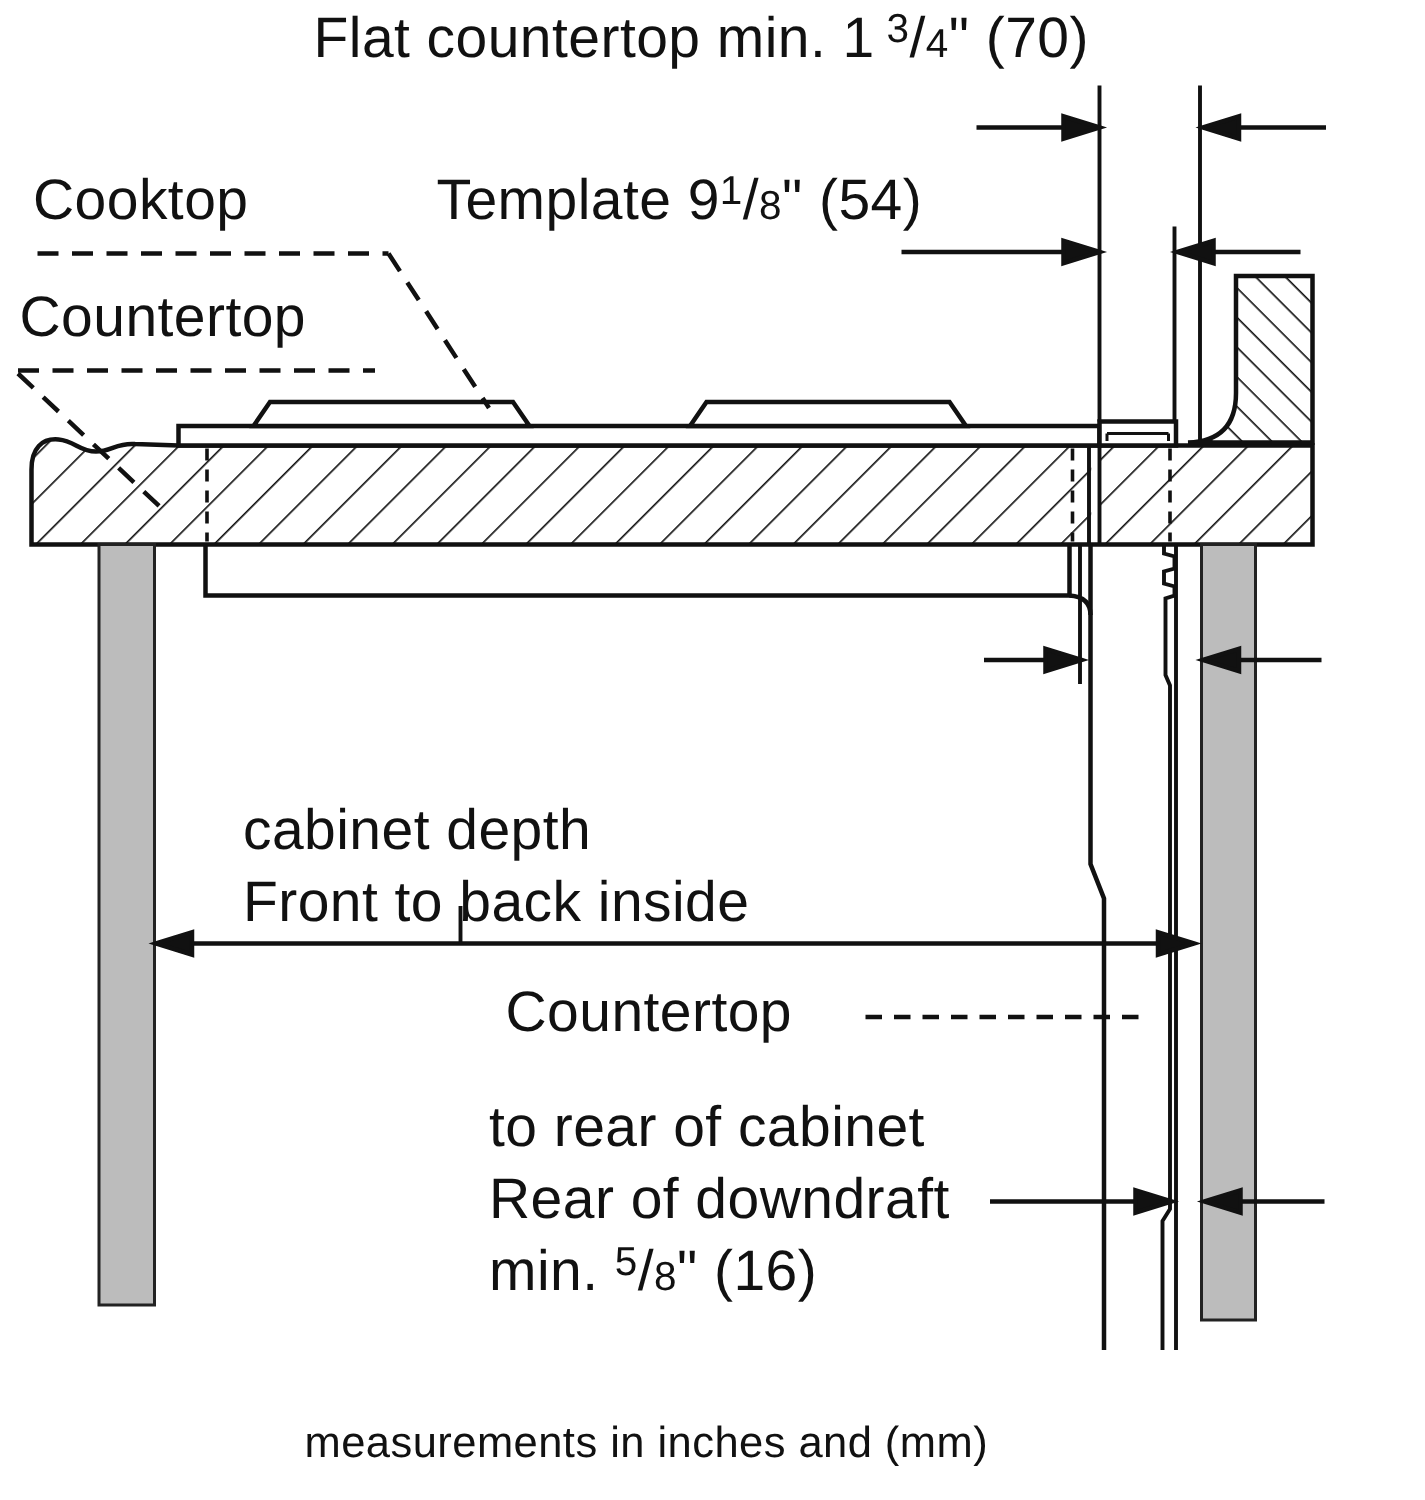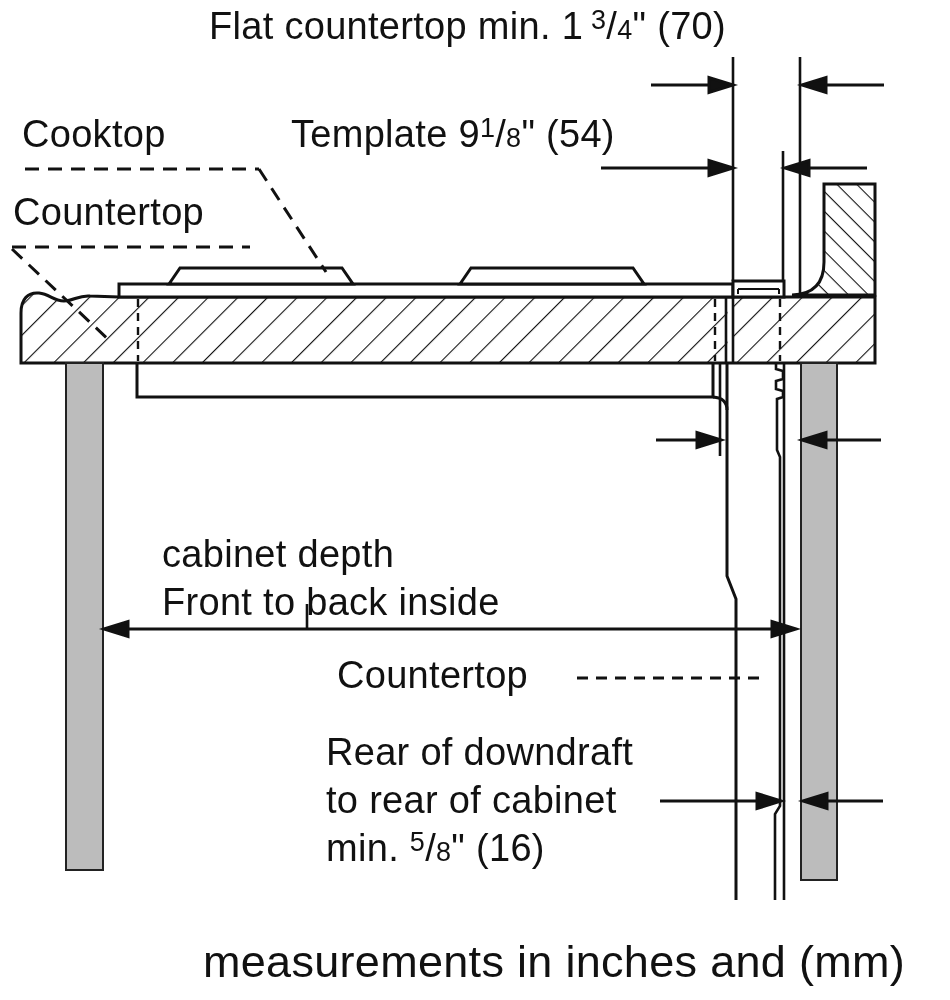--- a/index.html
+++ b/index.html
@@ -8,21 +8,21 @@
     font-family:"Liberation Sans", sans-serif;overflow:hidden;
   }
   .stage svg{position:absolute;left:0;top:0;}
   .lbl{
     position:absolute;font-size:38px;line-height:48px;color:#111;
     white-space:nowrap;letter-spacing:0.3px;
   }
   .lbl .fnum{font-size:71%;position:relative;top:-0.36em;}
   .lbl .fden{font-size:71%;}
   .lbl .fslash{font-size:100%;}
-  .footnote{font-size:45px;}
+  .footnote{font-size:29px;}
 </style>
 </head>
 <body>
 
 <div class="stage">
 
   <svg width="950" height="1000" viewBox="0 0 950 1000">
     <defs>
       <pattern id="hA" width="21" height="21" patternUnits="userSpaceOnUse" patternTransform="rotate(-45)">
         <path d="M0,0 H21" stroke="#111" stroke-width="2.2" fill="none"></path>
@@ -117,20 +117,20 @@
 
 
   <div class="lbl" style="left:162px;top:530px">
     <div>cabinet depth</div>
     <div>Front to back inside</div>
   </div>
 
   <div class="lbl" style="left:337px;top:651px">Countertop</div>
 
   <div class="lbl" style="left:326px;top:728px">
+    <div>to rear of cabinet</div>
     <div>Rear of downdraft</div>
-    <div>to rear of cabinet</div>
     <div><span>min. </span><span class="fnum">5</span><span class="fslash">/</span><span class="fden">8</span><span>" (16)</span></div>
   </div>
 
   <div class="lbl footnote" style="left:203px;top:938px">measurements in inches and (mm)</div>
 
 </div>
 
 </body></html>

